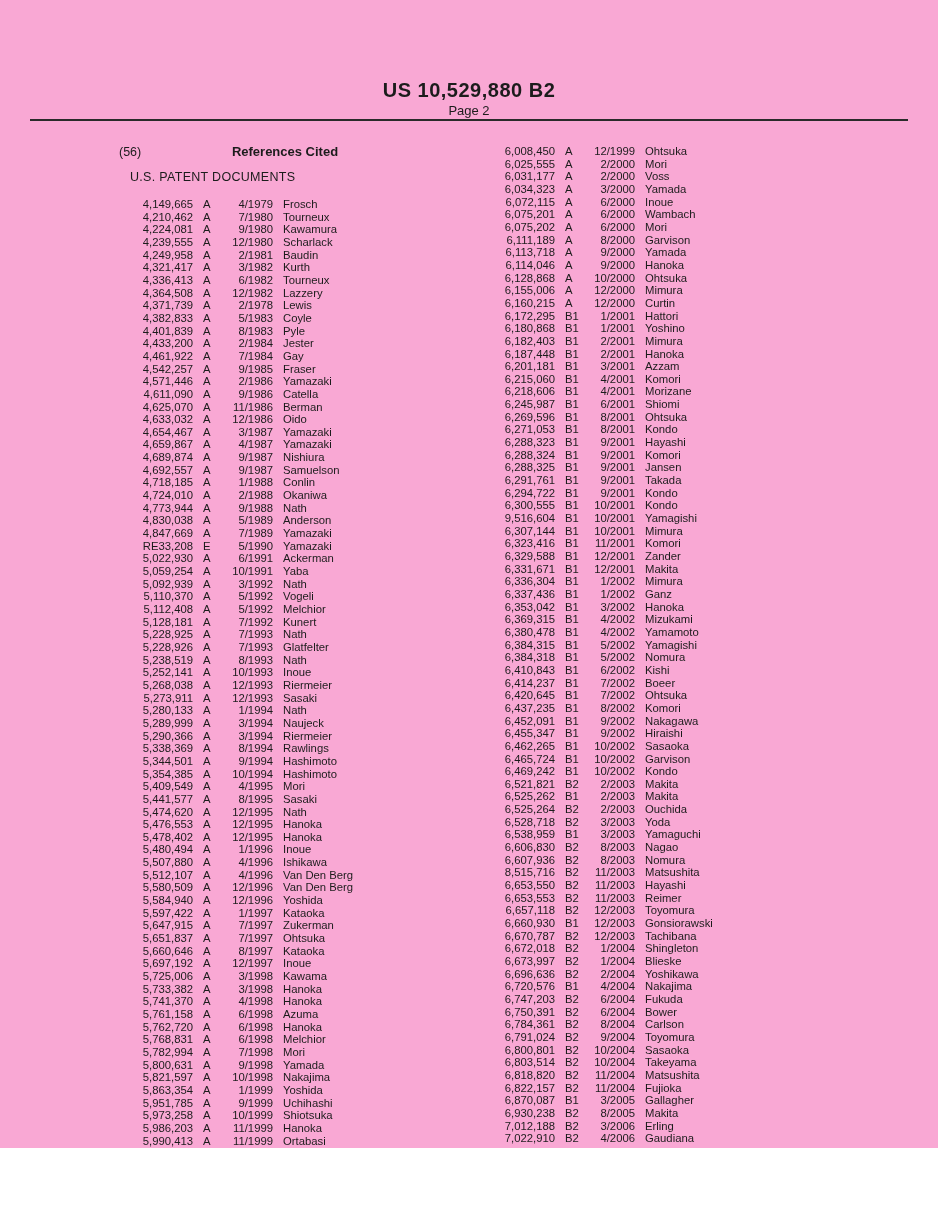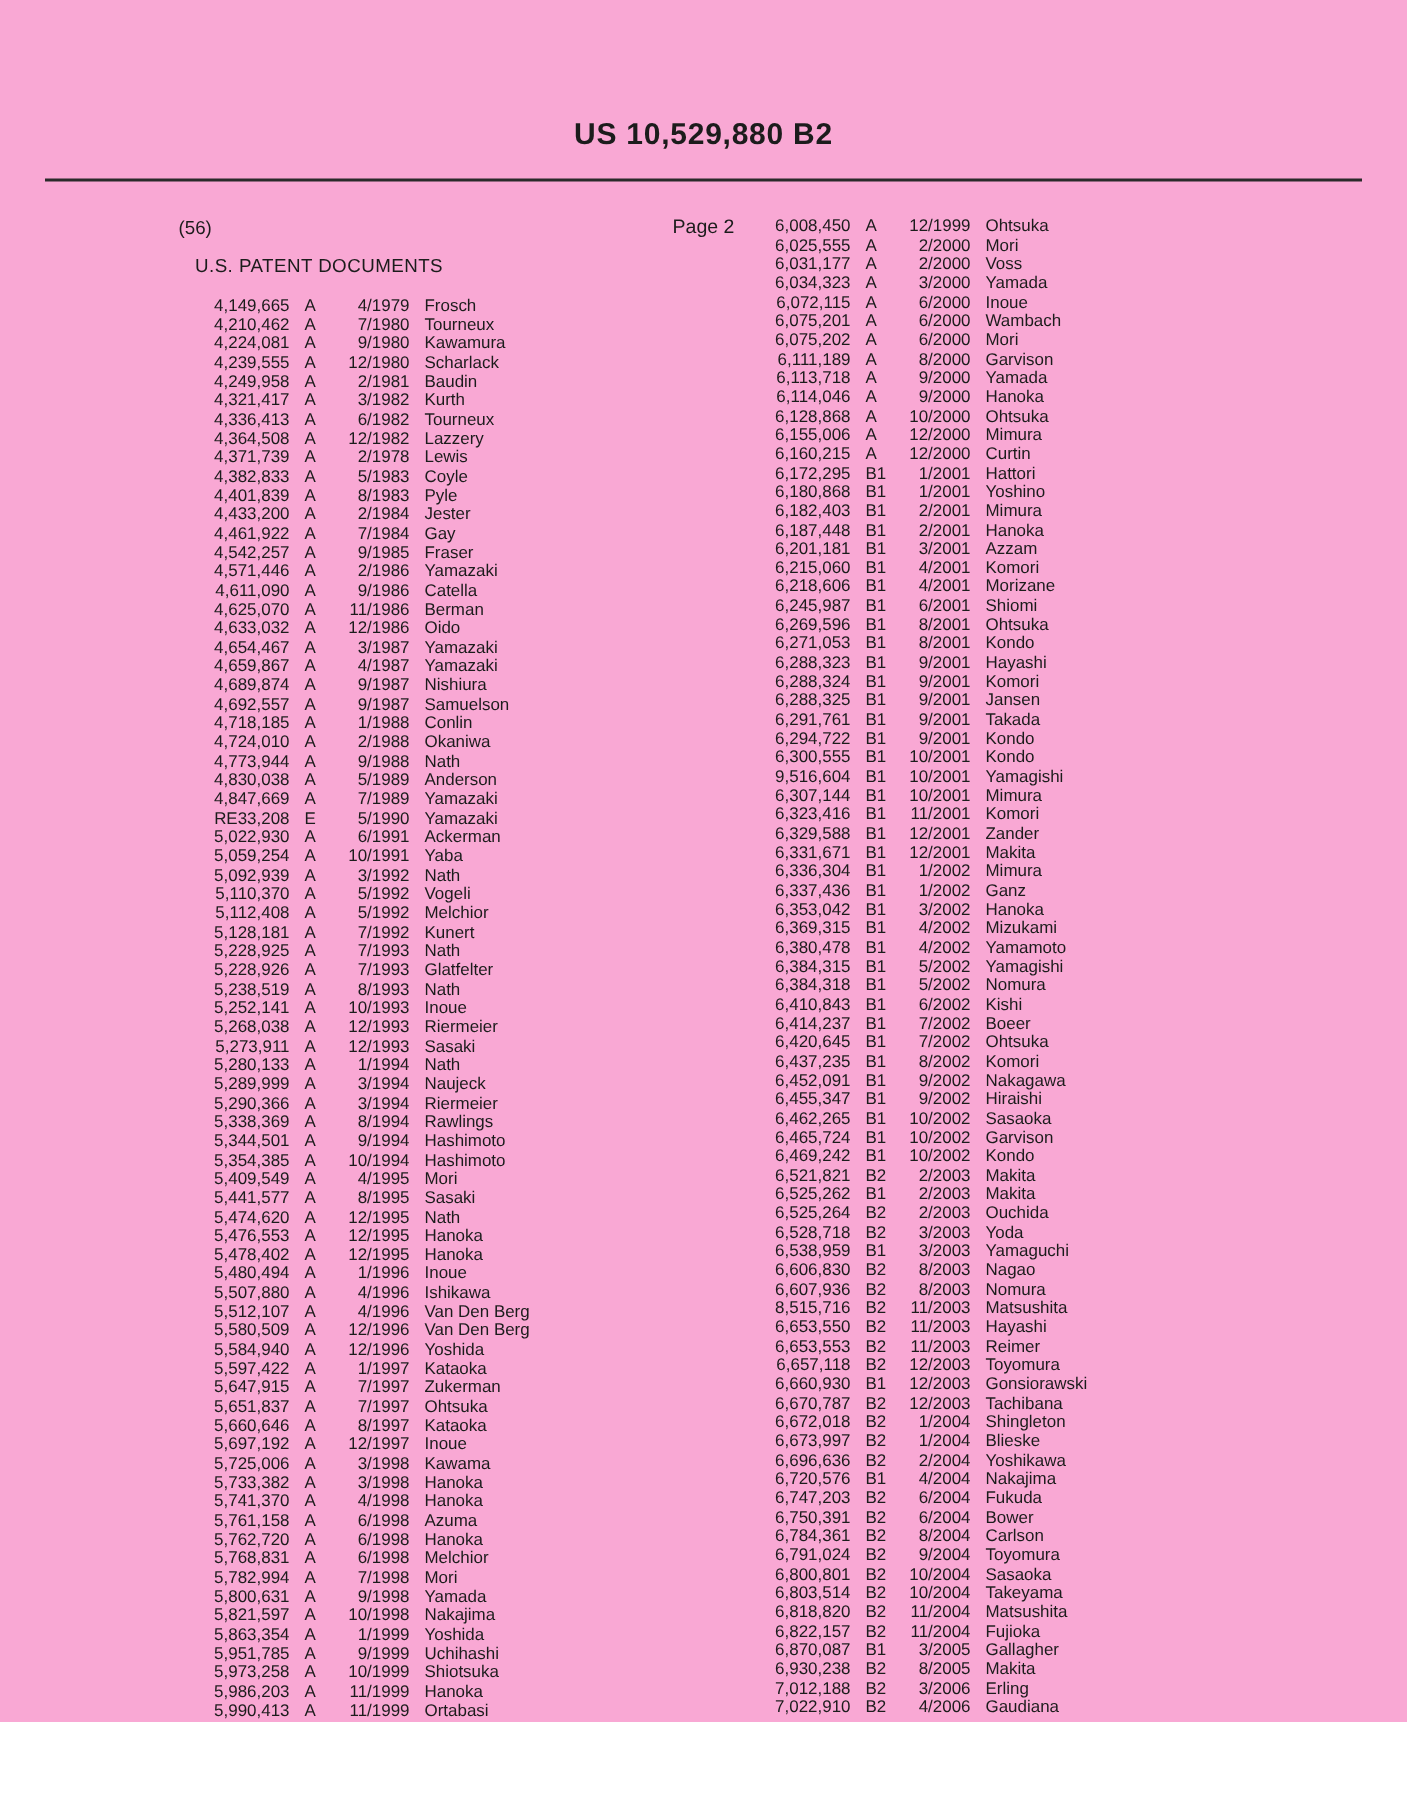--- a/index.html
+++ b/index.html
@@ -26,21 +26,20 @@
     font-weight: bold;
     letter-spacing: 0.5px;
   }
   .doc-page-label {
     position: absolute;
     top: 103px;
     left: 0;
     width: 100%;
     text-align: center;
     font-size: 13px;
-    margin-top: 40px;
   }
   .header-rule {
     position: absolute;
     top: 119px;
     left: 30px;
     width: 878px;
     height: 2px;
     background: #2a2a2a;
     border: none;
   }
@@ -65,21 +64,21 @@
     left: 130px;
     width: 310px;
     font-size: 12.5px;
     letter-spacing: 0.3px;
   }
   .ref-col {
     position: absolute;
     font-size: 11.3px;
   }
   #left-column  { top: 198px; left: 128px; width: 300px; }
-  #right-column { top: 145px; left: 502px; width: 300px; }
+  #right-column { top: 145px; left: 490px; width: 300px; }
   .ref-row {
     display: grid;
     grid-template-columns: 65px 30px 50px auto;
     height: 12.66px;
     line-height: 12.66px;
     white-space: nowrap;
   }
   .ref-num  { text-align: right; }
   .ref-kind { text-align: left; padding-left: 10px; }
   .ref-date { text-align: right; }
@@ -91,20 +90,21 @@
 <div id="page">
 
   <div class="doc-title">US 10,529,880 B2</div>
 
   <div class="doc-page-label">Page 2</div>
 
   <div class="header-rule"></div>
 
   <div class="section-number">(56)</div>
 
+  <div class="section-title">References Cited</div>
 
   <div class="section-subtitle">U.S. PATENT DOCUMENTS</div>
 
   <div id="left-column" class="ref-col">
       <div class="ref-row">
         <span class="ref-num">4,149,665</span>
         <span class="ref-kind">A</span>
         <span class="ref-date">4/1979</span>
         <span class="ref-name">Frosch</span>
       </div>

